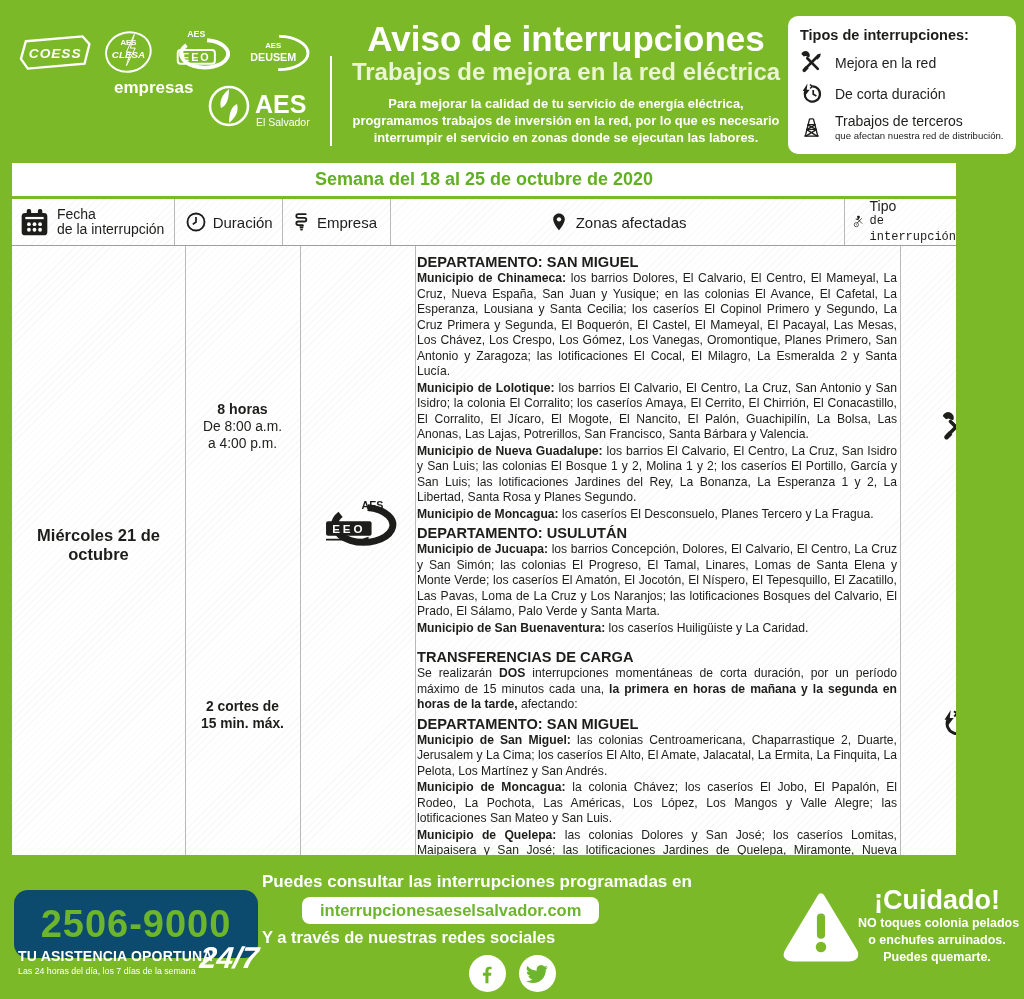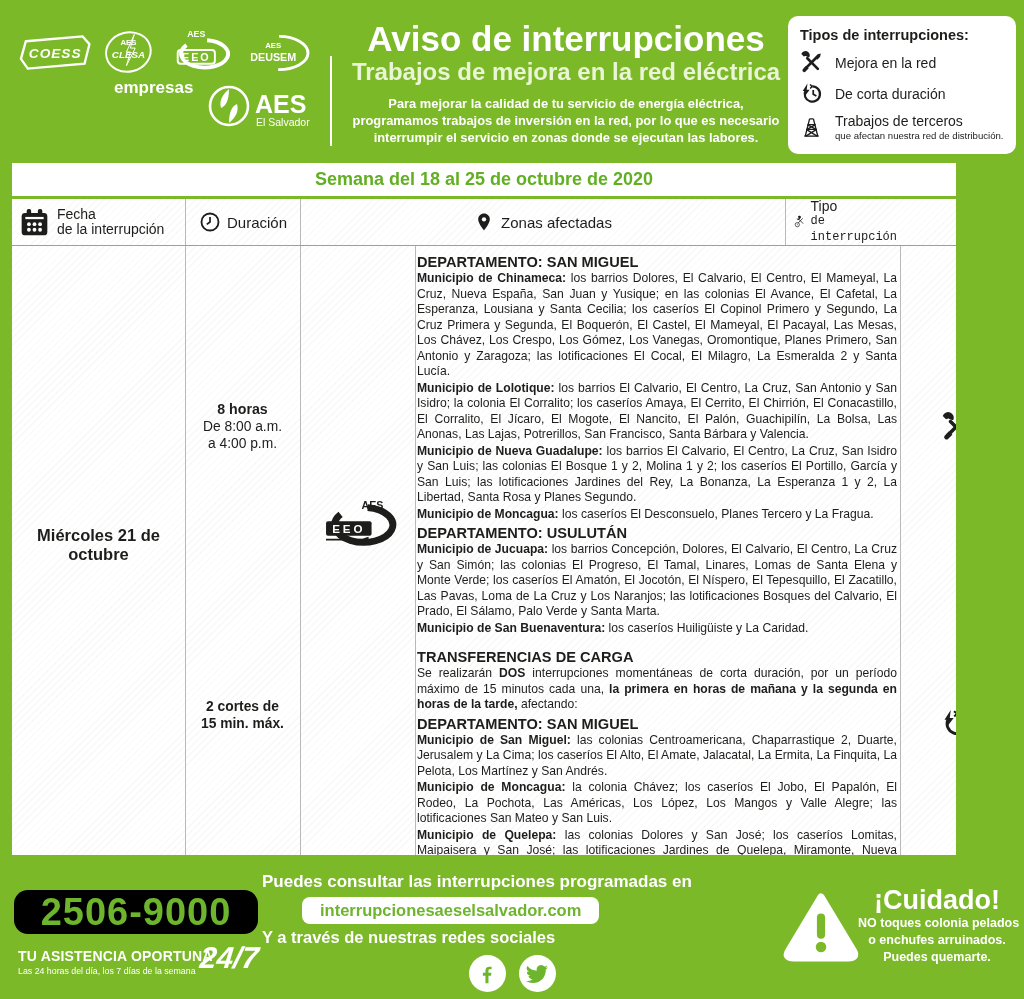--- a/index.html
+++ b/index.html
@@ -53,21 +53,21 @@
   .type1{top:166px;} .type2{top:462px;}
 
   .zones{position:absolute;left:404px;top:5px;width:482px;padding:0 1px;box-sizing:border-box;}
   .zones .dept{font-size:14.6px;font-weight:bold;margin:3px 0 1px;}
   .zones p{margin:0 0 1px;font-size:12.15px;line-height:15.5px;text-align:justify;}
   .zones p b{font-weight:bold;}
   .transfer{margin-top:13px;}
 
   
   .footer{position:absolute;left:0;top:855px;width:1024px;height:144px;}
-  .phone-pill{position:absolute;left:14px;top:35px;width:244px;height:44px;background:#000000;border-radius:14px;display:flex;align-items:center;justify-content:center;}
+  .phone-pill{position:absolute;left:14px;top:35px;width:244px;height:68px;background:#0c4a6e;border-radius:14px;display:flex;align-items:center;justify-content:center;}
   .phone-pill span{color:#6cb52c;font-size:38px;font-weight:bold;letter-spacing:1px;}
   .assist{position:absolute;left:18px;top:93px;color:#fff;font-size:14px;font-weight:bold;letter-spacing:.2px;white-space:nowrap;}
   .assist-sub{position:absolute;left:18px;top:111px;color:#fff;font-size:8.8px;white-space:nowrap;}
   .badge247{position:absolute;left:200px;top:86px;color:#fff;font-size:30px;font-weight:bold;font-style:italic;transform:skewX(-6deg);}
   .fcenter{position:absolute;left:262px;top:0;width:500px;text-align:left;}
   .consult{margin-top:17px;color:#fff;font-size:17px;font-weight:bold;white-space:nowrap;}
   .url-pill{display:inline-block;margin-top:5px;background:#fff;border-radius:8px;padding:4px 18px;margin-left:40px;}
   .url-pill span{color:#6cb52c;font-size:16.5px;font-weight:bold;}
   .social-line{margin-top:4px;color:#fff;font-size:16.5px;font-weight:bold;white-space:nowrap;}
   .socials{margin-top:8px;display:flex;justify-content:center;gap:13px;}
@@ -196,20 +196,27 @@
           <div>de la interrupción</div>
         </div>
       </div>
       <div class="th c2">
         <svg width="22" height="22" viewBox="0 0 24 24">
           <circle cx="12" cy="12" r="9.3" fill="none" stroke="#1d1d1b" stroke-width="2"></circle>
           <path d="M12 6.6V12l-3.5 2.6" fill="none" stroke="#1d1d1b" stroke-width="1.9"></path>
         </svg>
         <span class="one">Duración</span>
       </div>
+      <div class="th c3">
+        <svg width="21" height="24" viewBox="0 0 24 24">
+          <path d="M16.8 3H8.2a2.1 2.1 0 0 0 0 4.2h7.2a2.1 2.1 0 0 1 0 4.2H8.2a2.1 2.1 0 0 0 0 4.2h5.2" fill="none" stroke="#1d1d1b" stroke-width="2.1" stroke-linecap="round"></path>
+          <path d="M10.2 16.4h3.6M10.6 18.6h2.8M11.3 20.8h1.4" stroke="#1d1d1b" stroke-width="1.8" stroke-linecap="round"></path>
+        </svg>
+        <span class="one">Empresa</span>
+      </div>
       <div class="th c4">
         <svg width="20" height="24" viewBox="0 0 24 24">
           <path d="M12 1.8c-3.9 0-7 3.1-7 7 0 5.2 7 13.4 7 13.4s7-8.2 7-13.4c0-3.9-3.1-7-7-7z" fill="#1d1d1b"></path>
           <circle cx="12" cy="8.8" r="2.6" fill="#fff"></circle>
         </svg>
         <span class="one">Zonas afectadas</span>
       </div>
       <div class="th c5">
         <svg width="26" height="26" viewBox="0 0 26 26">
           <g fill="none" stroke="#1d1d1b" stroke-width="1.8" stroke-linecap="round">

